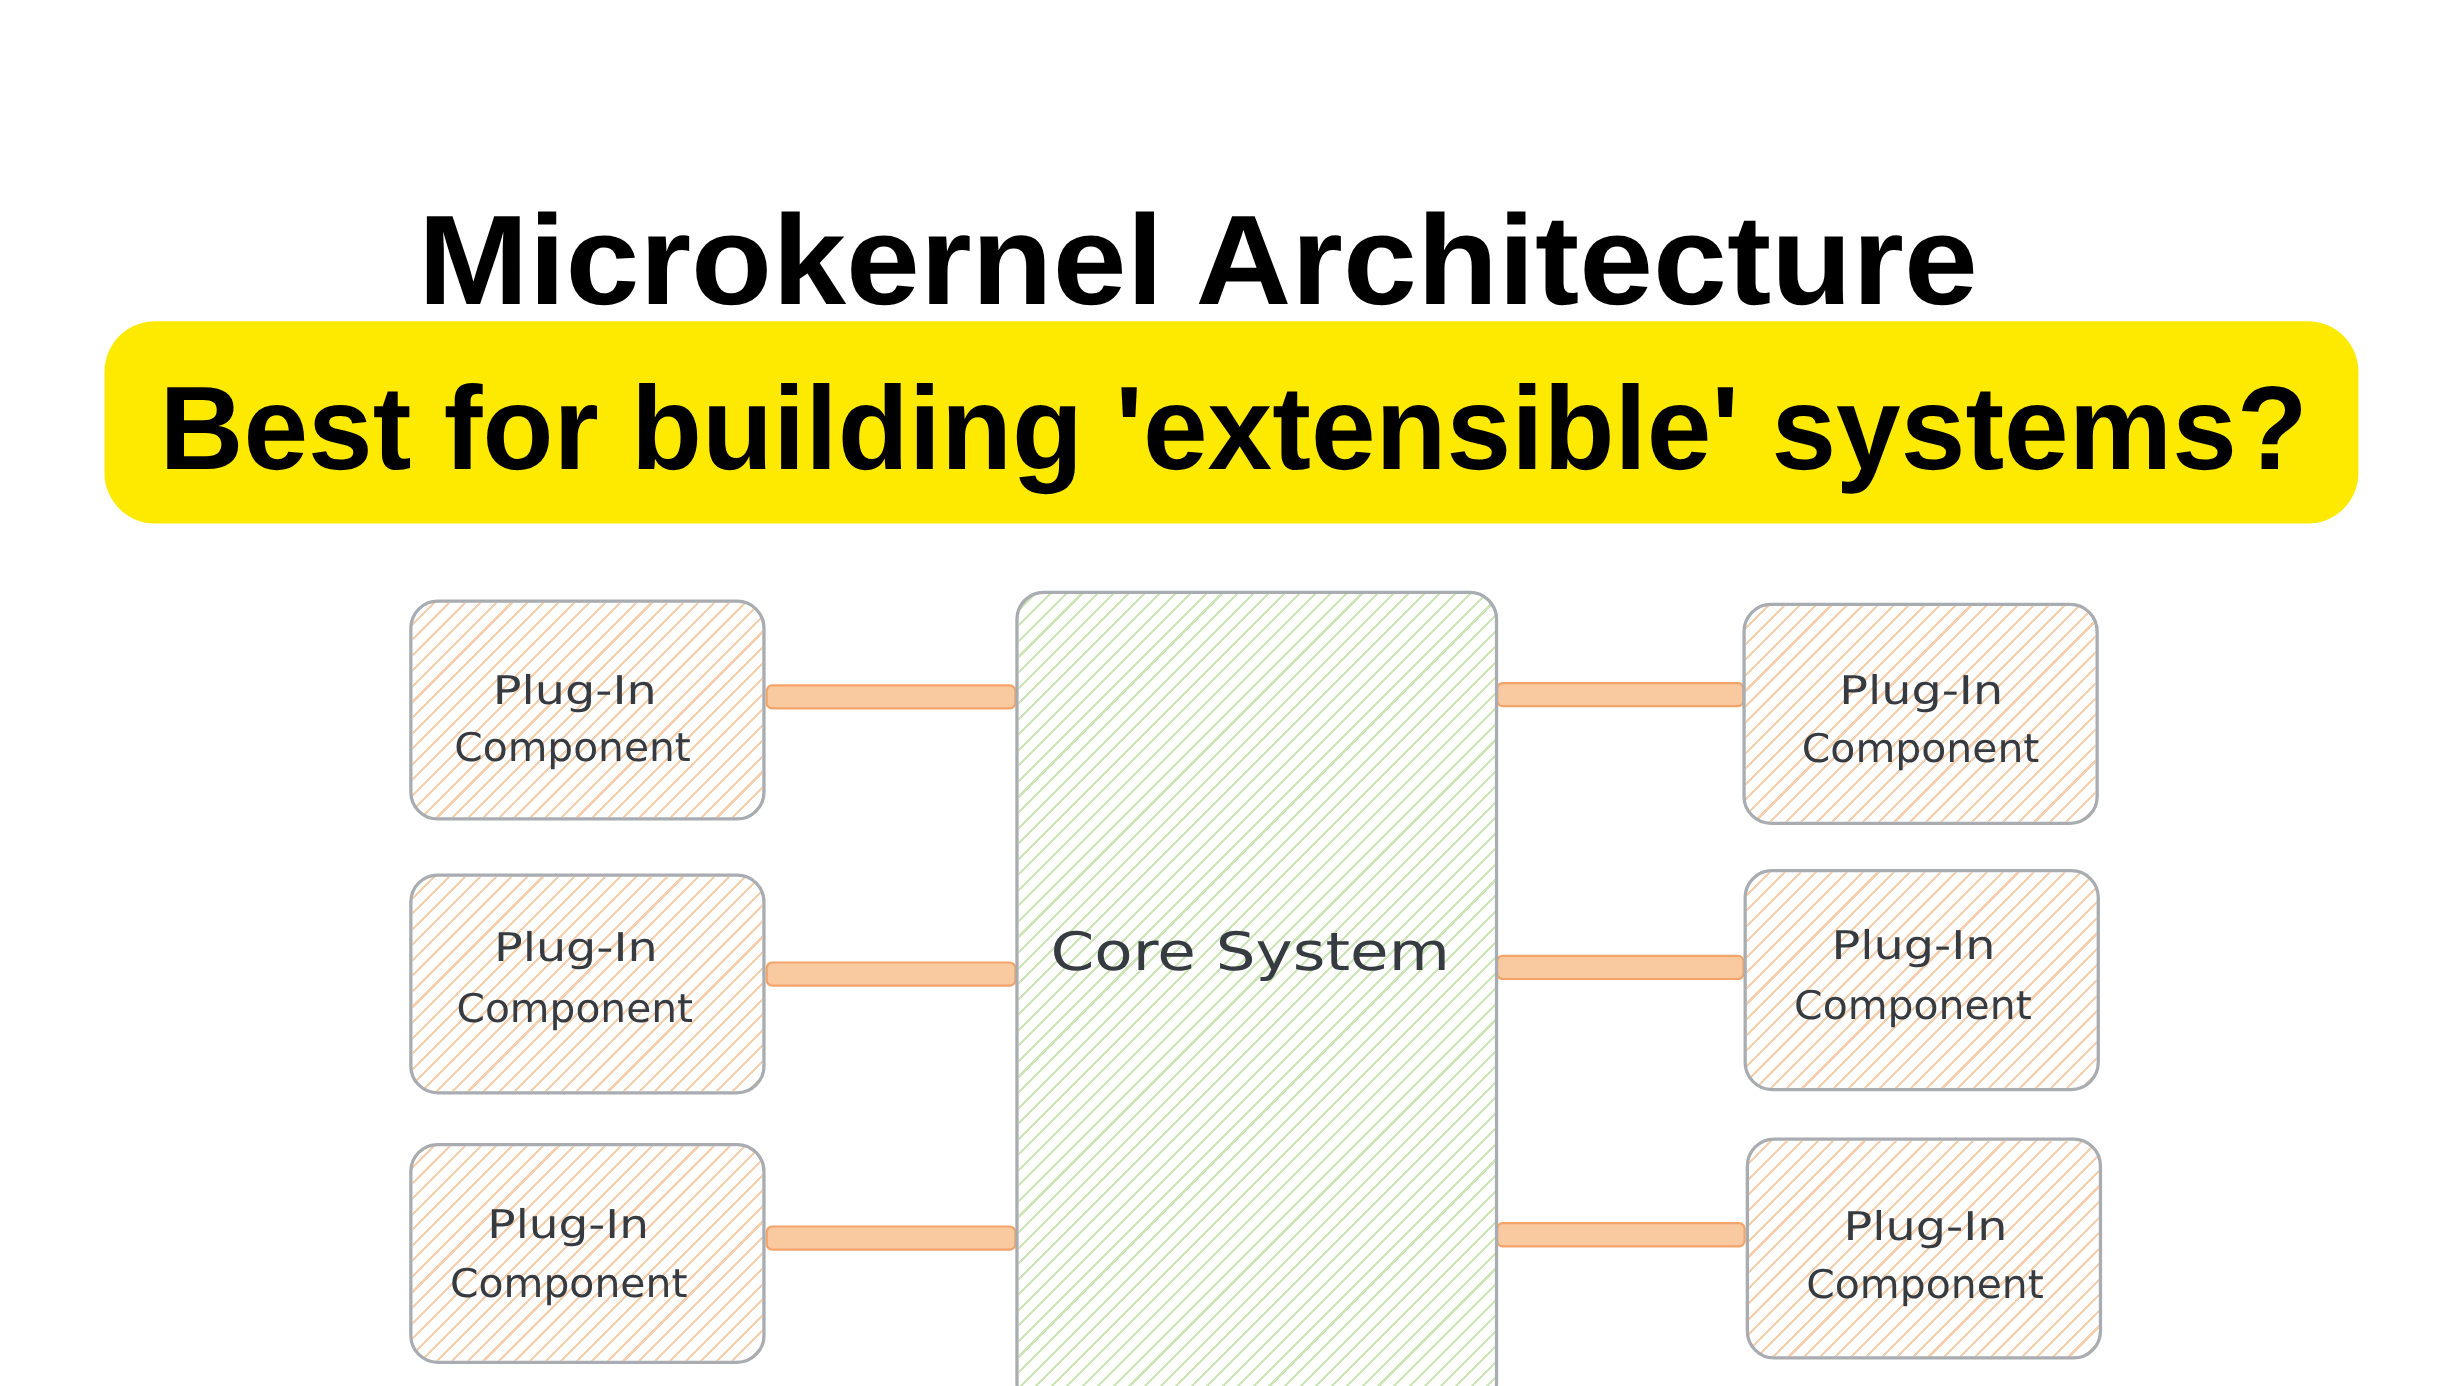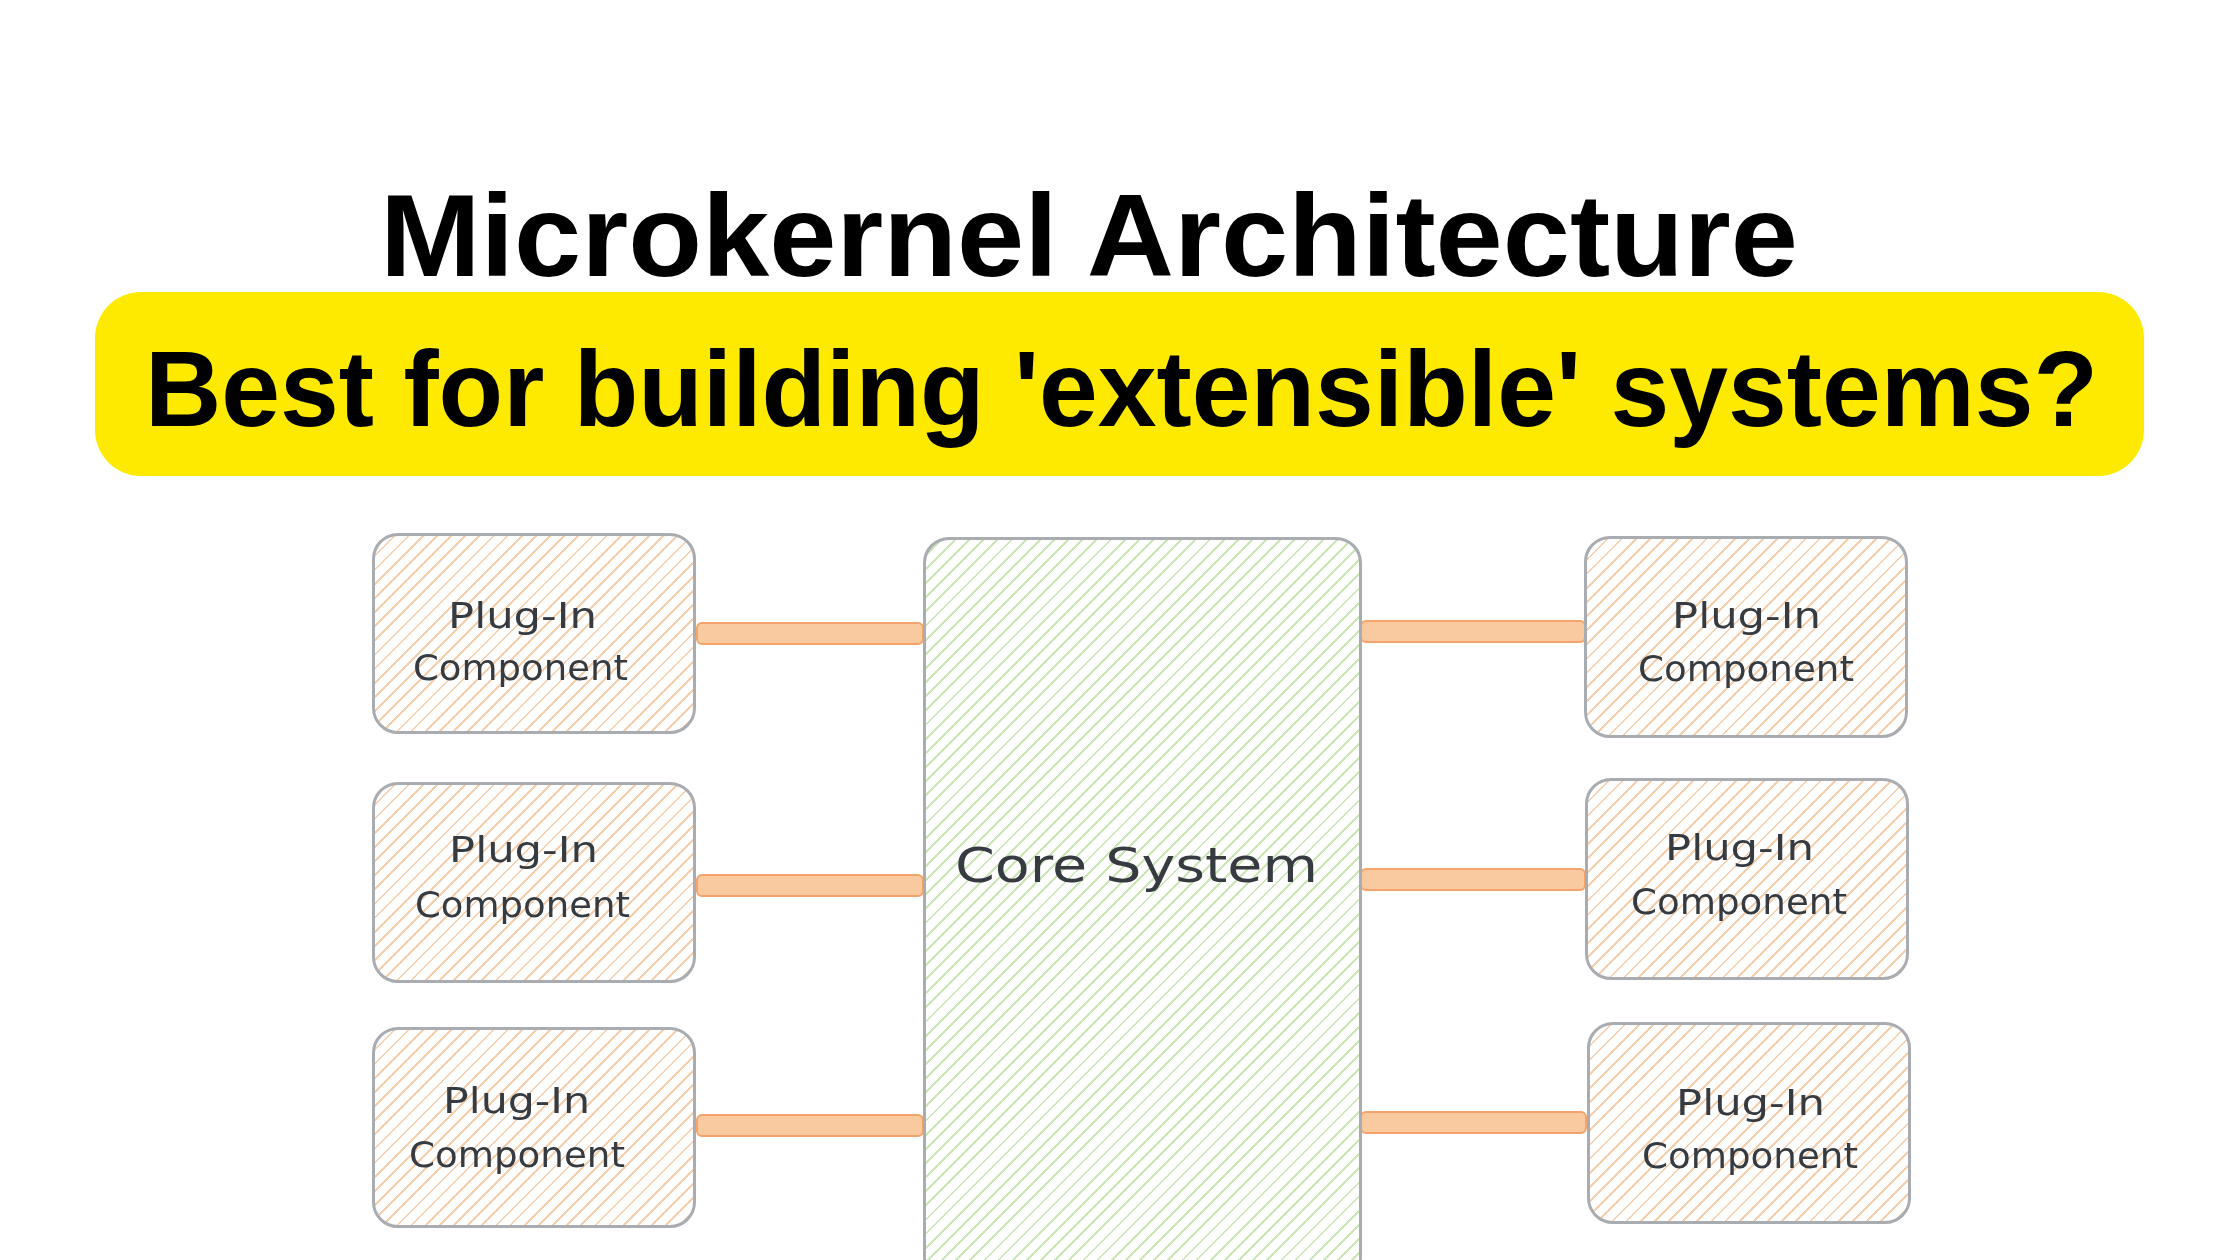--- a/index.html
+++ b/index.html
@@ -13,20 +13,21 @@
   .title-text { font-family: "Liberation Sans", sans-serif; font-weight: 700; fill: #000000; }
   .node {
     position: absolute; box-sizing: border-box;
     border: 3px solid #a9adb1; border-radius: 26px;
     background-color: #ffffff;
   }
   .node.plugin {
     background-image: repeating-linear-gradient(-45deg,
       rgba(255,255,255,0) 0px, rgba(255,255,255,0) 8px,
       #f6cfae 8px, #f6cfae 10px);
+    margin-top: 12px;
   }
   .node.core {
     background-image: repeating-linear-gradient(-45deg,
       rgba(255,255,255,0) 0px, rgba(255,255,255,0) 8px,
       #cde6b7 8px, #cde6b7 10px);
   }
   .hand { font-family: "DejaVu Sans", sans-serif; fill: #363b41; }
   .connector {
     position: absolute; box-sizing: border-box; height: 23px;
     background: #f9c9a0; border: 2px solid #f3a46a; border-radius: 6px;

